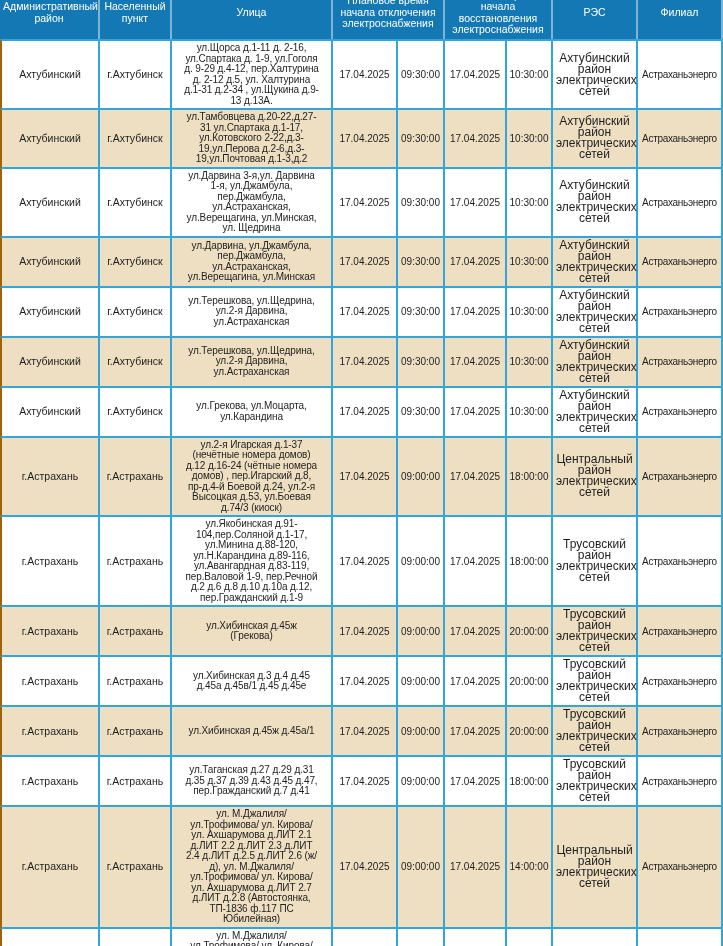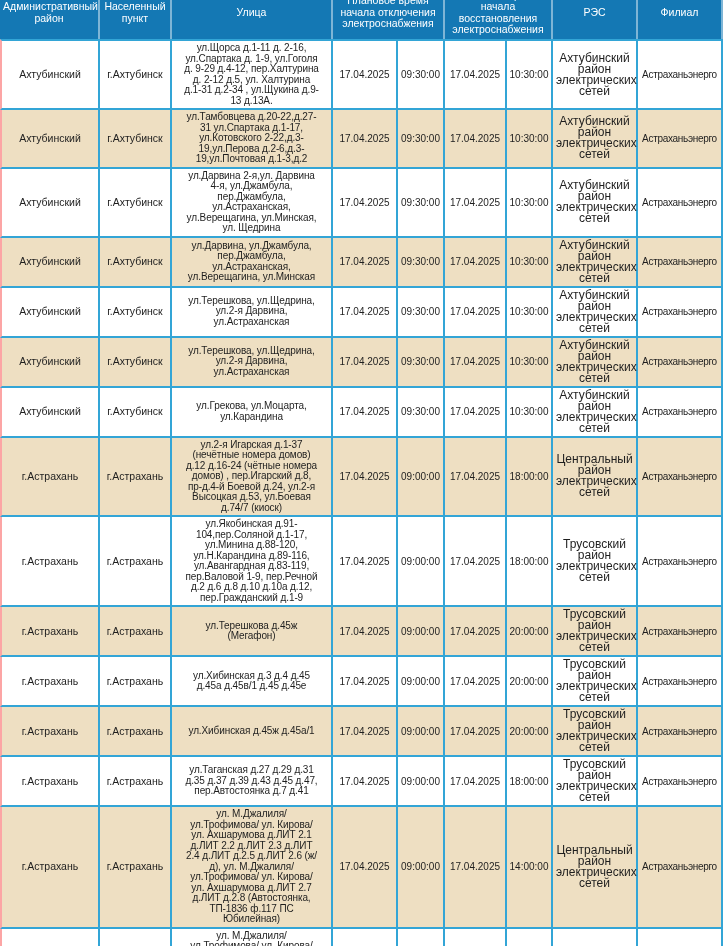--- a/index.html
+++ b/index.html
@@ -29,21 +29,21 @@
     font-size: 10px; height: 16px; text-align: center; vertical-align: middle;
     border-right: 2px solid #ffffff; border-bottom: 2px solid #ffffff;
   }
   tbody td {
     background: #ffffff; color: #1e1e1e;
     border-right: 2px solid #33a5d6; border-bottom: 2px solid #33a5d6;
     text-align: center; vertical-align: middle;
     padding: 2px 3px; height: 44px;
     font-size: 10.5px; line-height: 11px;
   }
-  tbody td:first-child { border-left: 2px solid #fca5a5; text-align: center; }
+  tbody td:first-child { border-left: 2px solid #a16207; text-align: center; }
   tbody tr:first-child td { border-top: 2px solid #33a5d6; }
   tbody tr.beige td { background: #eedfc2; }
 
   td.cell-street { font-size: 10px; line-height: 10.5px; letter-spacing: -0.1px; padding: 2px 12px; }
   td.cell-date, td.cell-time { font-size: 10px; white-space: nowrap; padding: 2px 1px; margin-left: 44px; }
   td.cell-res { font-size: 12px; line-height: 11px; }
   td.cell-branch { font-size: 10px; letter-spacing: -0.3px; white-space: nowrap; padding: 2px 1px; }
 </style>
 </head>
 <body>
@@ -91,21 +91,21 @@
     <td class="cell-date">17.04.2025</td>
     <td class="cell-time">09:30:00</td>
     <td class="cell-date">17.04.2025</td>
     <td class="cell-time">10:30:00</td>
     <td class="cell-res">Ахтубинский район электрических сетей</td>
     <td class="cell-branch">Астраханьэнерго</td>
   </tr>
         <tr>
     <td class="cell-district">Ахтубинский</td>
     <td class="cell-settlement">г.Ахтубинск</td>
-    <td class="cell-street">ул.Дарвина 2-я,ул. Дарвина 4-я, ул.Джамбула, пер.Джамбула, ул.Астраханская, ул.Верещагина, ул.Минская, ул. Щедрина</td>
+    <td class="cell-street">ул.Дарвина 3-я,ул. Дарвина 1-я, ул.Джамбула, пер.Джамбула, ул.Астраханская, ул.Верещагина, ул.Минская, ул. Щедрина</td>
     <td class="cell-date">17.04.2025</td>
     <td class="cell-time">09:30:00</td>
     <td class="cell-date">17.04.2025</td>
     <td class="cell-time">10:30:00</td>
     <td class="cell-res">Ахтубинский район электрических сетей</td>
     <td class="cell-branch">Астраханьэнерго</td>
   </tr>
         <tr class="beige">
     <td class="cell-district">Ахтубинский</td>
     <td class="cell-settlement">г.Ахтубинск</td>
@@ -146,21 +146,21 @@
     <td class="cell-date">17.04.2025</td>
     <td class="cell-time">09:30:00</td>
     <td class="cell-date">17.04.2025</td>
     <td class="cell-time">10:30:00</td>
     <td class="cell-res">Ахтубинский район электрических сетей</td>
     <td class="cell-branch">Астраханьэнерго</td>
   </tr>
         <tr class="beige">
     <td class="cell-district">г.Астрахань</td>
     <td class="cell-settlement">г.Астрахань</td>
-    <td class="cell-street">ул.2-я Игарская д.1-37 (нечётные номера домов) д.12 д.16-24 (чётные номера домов) , пер.Игарский д.8, пр-д.4-й Боевой д.24, ул.2-я Высоцкая д.53, ул.Боевая д.74/7 (киоск)</td>
+    <td class="cell-street">ул.2-я Игарская д.1-37 (нечётные номера домов) д.12 д.16-24 (чётные номера домов) , пер.Игарский д.8, пр-д.4-й Боевой д.24, ул.2-я Высоцкая д.53, ул.Боевая д.74/3 (киоск)</td>
     <td class="cell-date">17.04.2025</td>
     <td class="cell-time">09:00:00</td>
     <td class="cell-date">17.04.2025</td>
     <td class="cell-time">18:00:00</td>
     <td class="cell-res">Центральный район электрических сетей</td>
     <td class="cell-branch">Астраханьэнерго</td>
   </tr>
         <tr>
     <td class="cell-district">г.Астрахань</td>
     <td class="cell-settlement">г.Астрахань</td>
@@ -168,21 +168,21 @@
     <td class="cell-date">17.04.2025</td>
     <td class="cell-time">09:00:00</td>
     <td class="cell-date">17.04.2025</td>
     <td class="cell-time">18:00:00</td>
     <td class="cell-res">Трусовский район электрических сетей</td>
     <td class="cell-branch">Астраханьэнерго</td>
   </tr>
         <tr class="beige">
     <td class="cell-district">г.Астрахань</td>
     <td class="cell-settlement">г.Астрахань</td>
-    <td class="cell-street">ул.Терешкова д.45ж (Мегафон)</td>
+    <td class="cell-street">ул.Хибинская д.45ж (Грекова)</td>
     <td class="cell-date">17.04.2025</td>
     <td class="cell-time">09:00:00</td>
     <td class="cell-date">17.04.2025</td>
     <td class="cell-time">20:00:00</td>
     <td class="cell-res">Трусовский район электрических сетей</td>
     <td class="cell-branch">Астраханьэнерго</td>
   </tr>
         <tr>
     <td class="cell-district">г.Астрахань</td>
     <td class="cell-settlement">г.Астрахань</td>
@@ -201,21 +201,21 @@
     <td class="cell-date">17.04.2025</td>
     <td class="cell-time">09:00:00</td>
     <td class="cell-date">17.04.2025</td>
     <td class="cell-time">20:00:00</td>
     <td class="cell-res">Трусовский район электрических сетей</td>
     <td class="cell-branch">Астраханьэнерго</td>
   </tr>
         <tr>
     <td class="cell-district">г.Астрахань</td>
     <td class="cell-settlement">г.Астрахань</td>
-    <td class="cell-street">ул.Таганская д.27 д.29 д.31 д.35 д.37 д.39 д.43 д.45 д.47, пер.Автостоянка д.7 д.41</td>
+    <td class="cell-street">ул.Таганская д.27 д.29 д.31 д.35 д.37 д.39 д.43 д.45 д.47, пер.Гражданский д.7 д.41</td>
     <td class="cell-date">17.04.2025</td>
     <td class="cell-time">09:00:00</td>
     <td class="cell-date">17.04.2025</td>
     <td class="cell-time">18:00:00</td>
     <td class="cell-res">Трусовский район электрических сетей</td>
     <td class="cell-branch">Астраханьэнерго</td>
   </tr>
         <tr class="beige">
     <td class="cell-district">г.Астрахань</td>
     <td class="cell-settlement">г.Астрахань</td>

